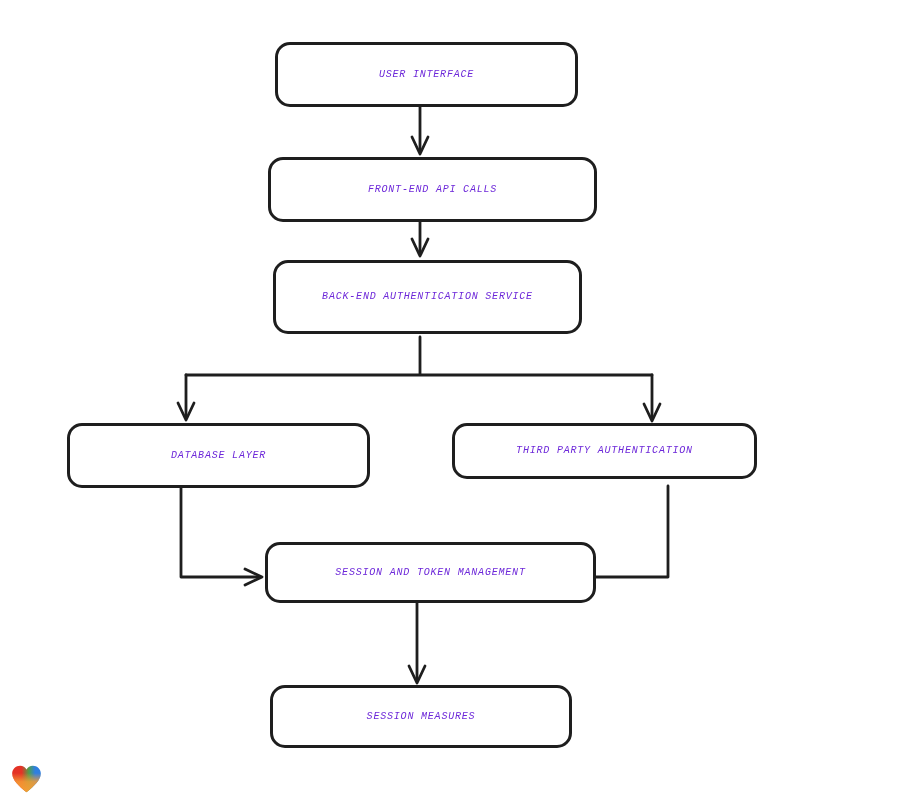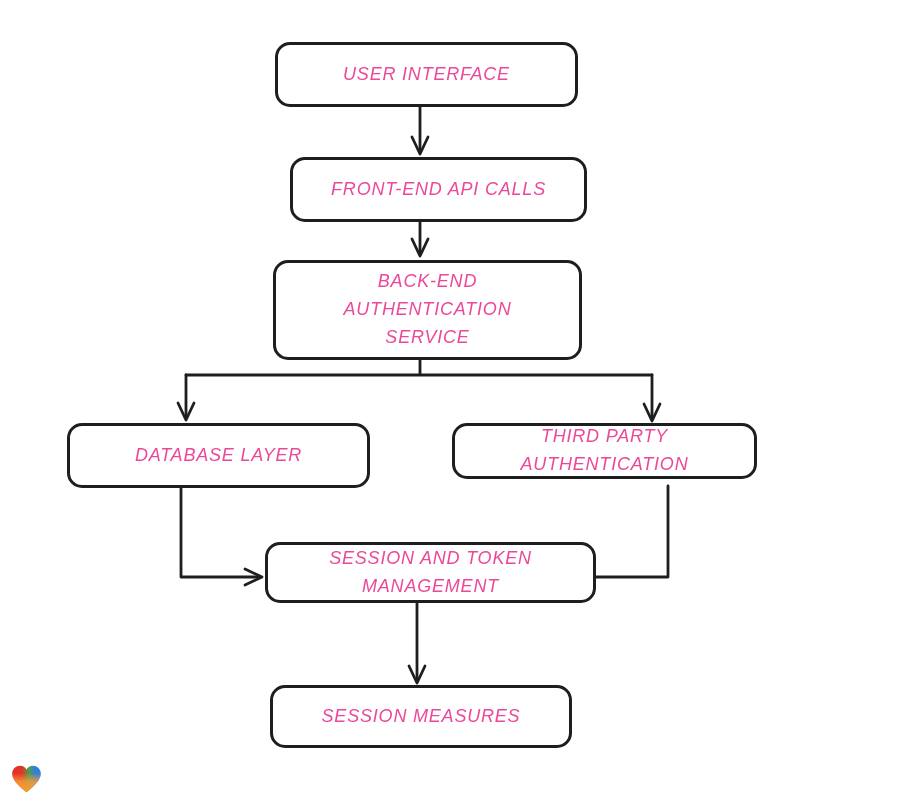--- a/index.html
+++ b/index.html
@@ -26,27 +26,27 @@
     box-sizing: border-box;
     border: 3.5px solid #1e1e1e;
     border-radius: 15px;
     background: #ffffff;
     display: flex;
     align-items: center;
     justify-content: center;
     text-align: center;
   }
   .node-label {
-    font-family: Liberation Sans, sans-serif;
+    font-family: Liberation Mono, monospace;
     font-style: italic;
-    font-size: 18px;
+    font-size: 10px;
     font-weight: 500;
     letter-spacing: 0.8px;
     line-height: 1.55;
-    color: #ec4899;
+    color: #6d28d9;
     padding: 0 10px;
   }
   .node-label.wrap {
     max-width: 250px;
   }
   .badge {
     position: absolute;
     left: 11px;
     top: 764px;
     width: 31px;
@@ -80,25 +80,25 @@
     <polyline points="593,569 576,577 593,585"></polyline>
 
     <path d="M417 602 L417 680"></path>
     <polyline points="409,666 417,683 425,666"></polyline>
   </svg>
 
   <div class="node" style="left:275px; top:42px; width:303px; height:65px;">
     <span class="node-label">USER INTERFACE</span>
   </div>
 
-  <div class="node" style="left:290px; top:157px; width:297px; height:65px;text-align:center;">
+  <div class="node" style="left:268px; top:157px; width:329px; height:65px;text-align:center;">
     <span class="node-label">FRONT-END API CALLS</span>
   </div>
 
-  <div class="node" style="left:273px; top:260px; width:309px; height:100px;">
+  <div class="node" style="left:273px; top:260px; width:309px; height:74px;">
     <span class="node-label wrap">BACK-END AUTHENTICATION SERVICE</span>
   </div>
 
   <div class="node" style="left:67px; top:423px; width:303px; height:65px;">
     <span class="node-label">DATABASE LAYER</span>
   </div>
 
   <div class="node" style="left:452px; top:423px; width:305px; height:56px;">
     <span class="node-label">THIRD PARTY AUTHENTICATION</span>
   </div>

